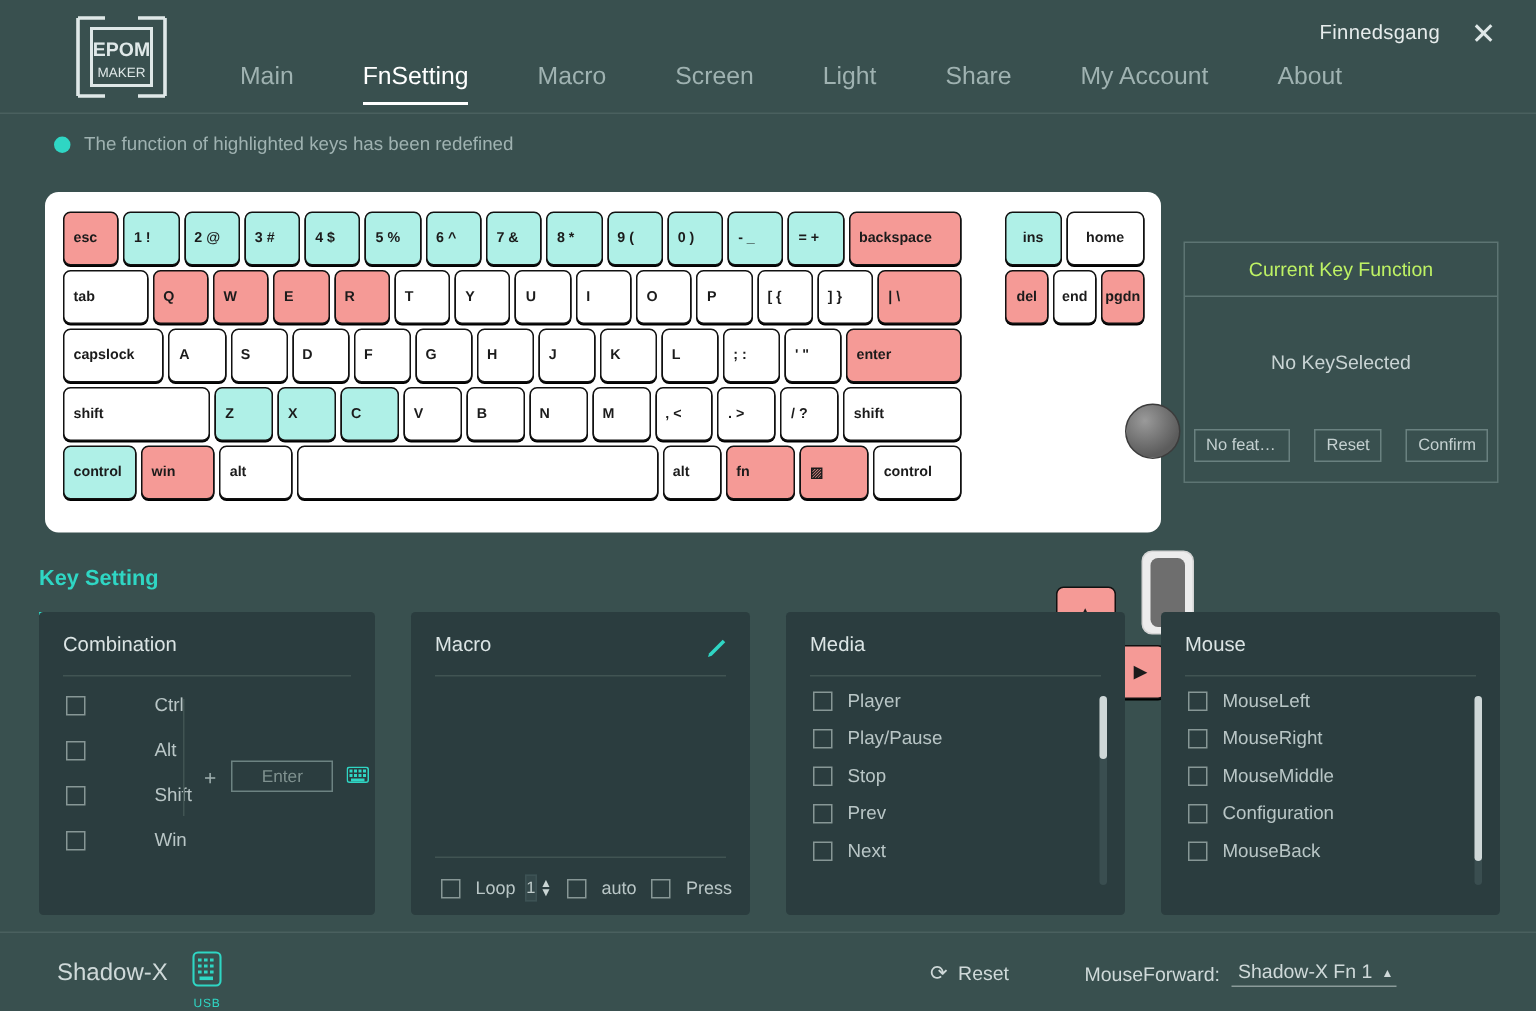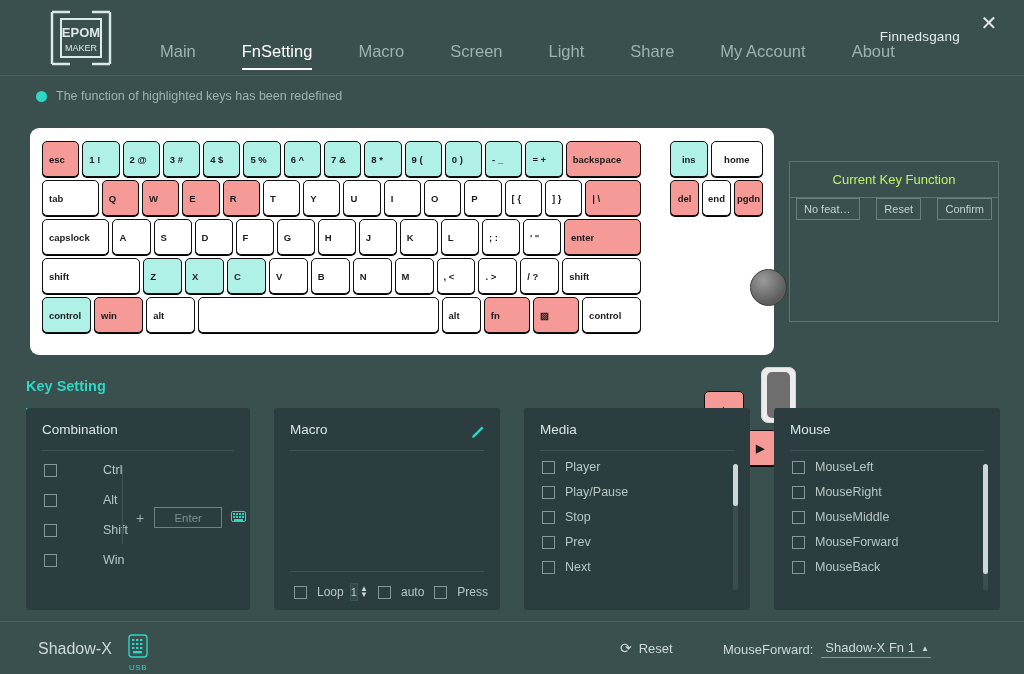--- a/index.html
+++ b/index.html
@@ -13,21 +13,21 @@
 
   
   .topbar { position: relative; height: 76px; border-bottom: 1px solid #4a605f; }
   .logo {
     position: absolute; left: 48px; top: 10px;
     width: 66px; height: 56px;
   }
   .logo svg { display:block; }
 
   .account {
-    position: absolute; right: 64px; top: 29px;
+    position: absolute; right: 64px; top: 14px;
     color: #e6ecec; font-size: 13.5px; letter-spacing: .2px;
   }
   .closebtn {
     position: absolute; right: 22px; top: 10px;
     width: 26px; height: 26px; color: #dfe8e8;
     font-size: 20px; line-height: 26px; text-align: center; cursor: pointer;
   }
 
   .nav { position: absolute; left: 160px; top: 42px; display: flex; align-items: flex-end; }
   .nav-item {
@@ -450,20 +450,24 @@
           </div>
           <div class="key red center arrow" style="width: 40px;">
             <span class="lbl">▶</span>
           </div>
         </div>
       </div>
   </div>
 
   <div class="ckf">
     <div class="ckf-head">Current Key Function</div>
+    <div class="ckf-body" id="ckfBody">
+        <div>No Key</div>
+        <div>Selected</div>
+      </div>
     <div class="ckf-foot">
       <div class="ckf-btn">No featu...</div>
       <div class="ckf-btn">Reset</div>
       <div class="ckf-btn">Confirm</div>
     </div>
   </div>
 
   <div class="ks-title">Key Setting</div>
 
   <div class="card" id="cardCombination">
@@ -573,21 +577,21 @@
         <div class="cbrow">
           <div class="cb"></div>
           <span>MouseRight</span>
         </div>
         <div class="cbrow">
           <div class="cb"></div>
           <span>MouseMiddle</span>
         </div>
         <div class="cbrow">
           <div class="cb"></div>
-          <span>MouseForward</span>
+          <span>Configuration</span>
         </div>
         <div class="cbrow">
           <div class="cb"></div>
           <span>MouseBack</span>
         </div>
       </div>
     <div class="scroll">
         <i style="height:110px"></i>
       </div>
   </div>

